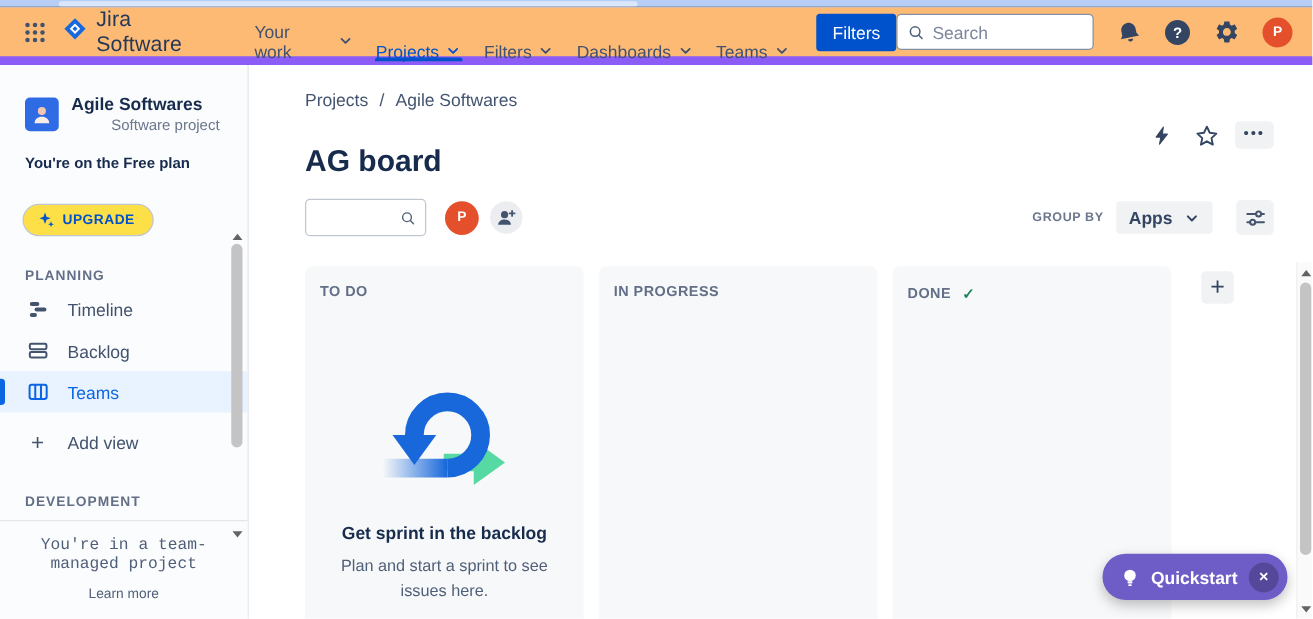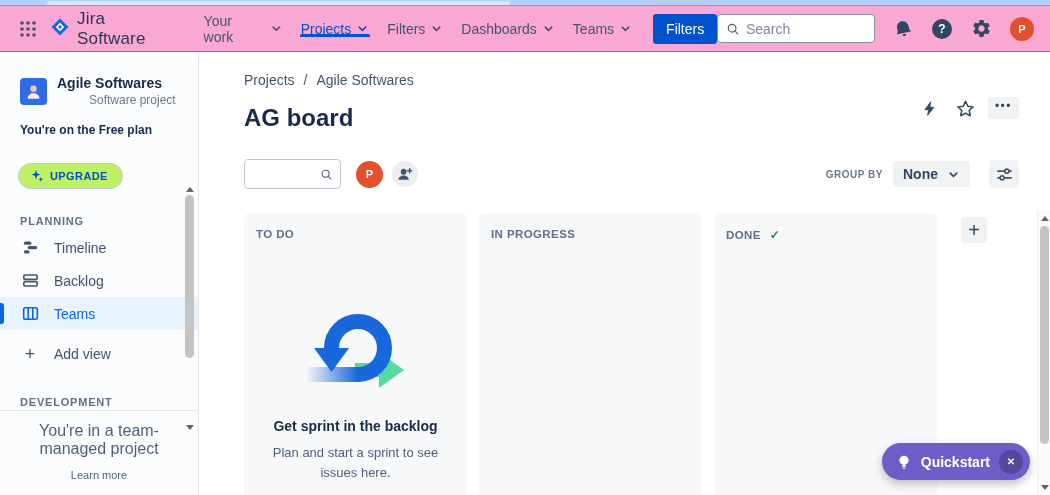--- a/index.html
+++ b/index.html
@@ -6,26 +6,26 @@
   html,body { width:1050px; height:495px; overflow:hidden;
     font-family:"Liberation Sans", sans-serif; background:#fff; }
   body { position:relative; }
 
   
   .top-strip { height:6px; background:#b7cef7; border-bottom:1px solid #8e9aad; position:relative; }
   .top-strip .tab-hint { position:absolute; left:47px; top:1px; width:463px; height:4px;
     background:#dbe7fb; border-radius:3px; }
 
   
-  .topnav { height:46px; background:#f9a8d4; border-bottom:1px solid #8b5cf6;
+  .topnav { height:46px; background:#fdba74; border-bottom:7px solid #8b5cf6;
     display:flex; align-items:center; padding:0 16px 0 14px; position:relative; }
   .icon-btn { display:grid; place-items:center; width:28px; height:28px; cursor:pointer; border-radius:4px; }
   .logo { display:flex; align-items:center; gap:7px; margin:0 16px 0 8px; cursor:pointer; }
   .logo-text { font-size:17px; font-weight:500; color:#253858; letter-spacing:.2px; }
-  .nav-items { display:flex; align-items:center; height:46px; }
+  .nav-items { display:flex; align-items:flex-end; height:46px; }
   .nav-item { display:flex; align-items:center; gap:5px; padding:0 9px; font-size:14px;
     font-weight:500; color:#42526E; cursor:pointer; position:relative; }
   .nav-item.active { color:#0052CC; }
   .nav-item.active::after { content:""; position:absolute; left:8px; right:8px; bottom:0;
     height:3px; background:#0052CC; border-radius:2px 2px 0 0; }
   .create-btn { margin-left:12px; background:#0052CC; color:#fff; border:none; border-radius:3px;
     padding:7px 13px; font-size:14px; font-weight:500; font-family:inherit; cursor:pointer; }
   .nav-search { margin-left:auto; width:158px; height:29px; border:1px solid #8590A2; border-radius:4px;
     display:flex; align-items:center; padding:0 8px; gap:6px; background:#fff; }
   .nav-search input { border:none; outline:none; width:100%; font-size:14px; color:#172B4D;
@@ -41,52 +41,52 @@
   .content { display:flex; height:443px;gap:12px; }
 
   
   .sidebar { width:199px; flex-shrink:0; background:#FBFCFD; border-right:1px solid #e4e6ea; position:relative; }
   .project-header { display:flex; align-items:center; gap:10px; padding:24px 14px 0 20px; cursor:pointer; }
   .project-avatar { width:27px; height:27px; border-radius:4px; background:#2E6BE5; display:grid; place-items:center; flex-shrink:0; }
   .project-name { font-size:14px; font-weight:600; color:#172B4D; line-height:1.1; }
   .project-type { font-size:12px; color:#6B778C; margin-top:2px;margin-left:32px; }
   .plan-text { margin:16px 0 16px 20px; font-size:12px; font-weight:700; color:#172B4D; }
   .upgrade-btn { margin:10px 0 0 18px; display:inline-flex; align-items:center; gap:6px;
-    border:1px solid #C1C7D0; border-radius:16px; background:#bef264; padding:5px 14px 5px 11px;
+    border:1px solid #C1C7D0; border-radius:16px; background:#fde047; padding:5px 14px 5px 11px;
     font-size:11px; font-weight:700; color:#0052CC; letter-spacing:.4px; cursor:pointer; font-family:inherit; }
   .section-title { margin:26px 0 4px 20px; font-size:11px; font-weight:700; color:#626F86; letter-spacing:.8px; }
   .menu-item { height:33px; display:flex; align-items:center; gap:14px; padding-left:20px;
     font-size:14px; color:#42526E; cursor:pointer; position:relative; }
   .menu-item .mi-icon { width:20px; display:grid; place-items:center; }
   .menu-item.active { background:#E9F2FF; color:#0C66E4; }
   .menu-item.active::before { content:""; position:absolute; left:0; top:6px; bottom:6px; width:4px;
     background:#0C66E4; border-radius:0 3px 3px 0; }
   .add-view { margin-top:7px; }
   .plus-glyph { font-size:18px; color:#44546F; line-height:1; }
   .side-divider { border-top:1px solid #e4e6ea; margin-top:13px; }
   .cut-item { margin-top:9px; padding-left:20px; }
   .side-footer { position:absolute; left:0; right:0; bottom:0; background:#FBFCFD;
     border-top:1px solid #e4e6ea; text-align:center; padding:11px 6px 12px; }
-  .side-footer .foot-text { font-size:16px; color:#505F79; }
+  .side-footer .foot-text { font-size:13px; color:#505F79;font-family:Liberation Mono, monospace; }
   .side-footer .foot-link { display:inline-block; margin-top:11px; font-size:11px; color:#505F79; cursor:pointer; }
 
   
   .v-scroll { position:absolute; width:13px; background:#FAFAFA; }
   .v-scroll .arrow { position:absolute; left:0; width:13px; height:12px; display:grid; place-items:center; cursor:pointer; }
   .tri-up { width:0; height:0; border-left:4px solid transparent; border-right:4px solid transparent; border-bottom:5px solid #636363; }
   .tri-down { width:0; height:0; border-left:4px solid transparent; border-right:4px solid transparent; border-top:5px solid #636363; }
   .v-thumb { position:absolute; left:2px; width:9px; background:#C4C4C4; border-radius:5px; cursor:pointer; }
   .sidebar-scroll { right:2px; top:131px; height:250px; background:transparent; }
   .main-scroll { right:0; top:158px; bottom:0; border-left:1px solid #efefef; }
 
   
   .main { flex:1; position:relative; background:#fff; overflow:hidden; }
   .breadcrumb { position:absolute; left:33px; top:20px; display:flex; gap:9px; font-size:14px; color:#44546F; }
   .crumb { cursor:pointer; }
-  .page-title { position:absolute; left:33px; top:52px; font-size:24px; font-weight:600; color:#172B4D; }
+  .page-title { position:absolute; left:33px; top:64px; font-size:24px; font-weight:600; color:#172B4D; }
   .title-actions { position:absolute; right:31px; top:42px; display:flex; align-items:center; gap:8px; }
   .more-btn { background:#F1F2F4; border-radius:4px; padding:3px 7px 7px; font-size:12px; letter-spacing:1.5px;
     color:#344563; cursor:pointer; line-height:1; }
 
   .board-toolbar { position:absolute; left:33px; right:31px; top:106px; height:32px; display:flex; align-items:center; }
   .board-search { width:97px; height:30px; border:1px solid #C1C7D0; border-radius:4px; background:#fff;
     display:flex; align-items:center; padding:0 7px 0 8px; }
   .board-search input { border:none; outline:none; width:100%; font-size:13px; color:#172B4D; font-family:inherit; }
   .toolbar-avatar { margin-left:15px; width:27px; height:27px; border-radius:50%; background:#E5502C; color:#fff;
     font-size:11px; font-weight:700; display:grid; place-items:center; box-shadow:0 0 0 2px #fff; cursor:pointer; }
@@ -340,21 +340,21 @@
       <div class="toolbar-avatar">P</div>
       <div class="people-btn">
         <svg width="18" height="18" viewBox="0 0 20 20">
           <circle cx="8.5" cy="7.5" r="3.2" fill="#44546F"></circle>
           <path d="M2.8 16.5c0-3 2.6-4.8 5.7-4.8s5.7 1.8 5.7 4.8z" fill="#44546F"></path>
           <path d="M15.2 4.2 v4.4 M13 6.4 h4.4" stroke="#44546F" stroke-width="1.6" stroke-linecap="round"></path>
         </svg>
       </div>
       <span class="group-by-label">GROUP BY</span>
       <div class="group-by-select">
-        <span>None</span>
+        <span>Apps</span>
         <svg width="13" height="13" viewBox="0 0 14 14">
             <path d="M3.5 5.5 L7 9 L10.5 5.5" stroke="#344563" stroke-width="1.7" fill="none" stroke-linecap="round" stroke-linejoin="round"></path>
           </svg>
       </div>
       <div class="sliders-btn">
         <svg width="19" height="19" viewBox="0 0 20 20">
           <path d="M3 6.5 H17 M3 13.5 H17" stroke="#44546F" stroke-width="1.7" stroke-linecap="round"></path>
           <circle cx="12.5" cy="6.5" r="2.1" fill="#F1F2F4" stroke="#44546F" stroke-width="1.7"></circle>
           <circle cx="7.5" cy="13.5" r="2.1" fill="#F1F2F4" stroke="#44546F" stroke-width="1.7"></circle>
         </svg>

